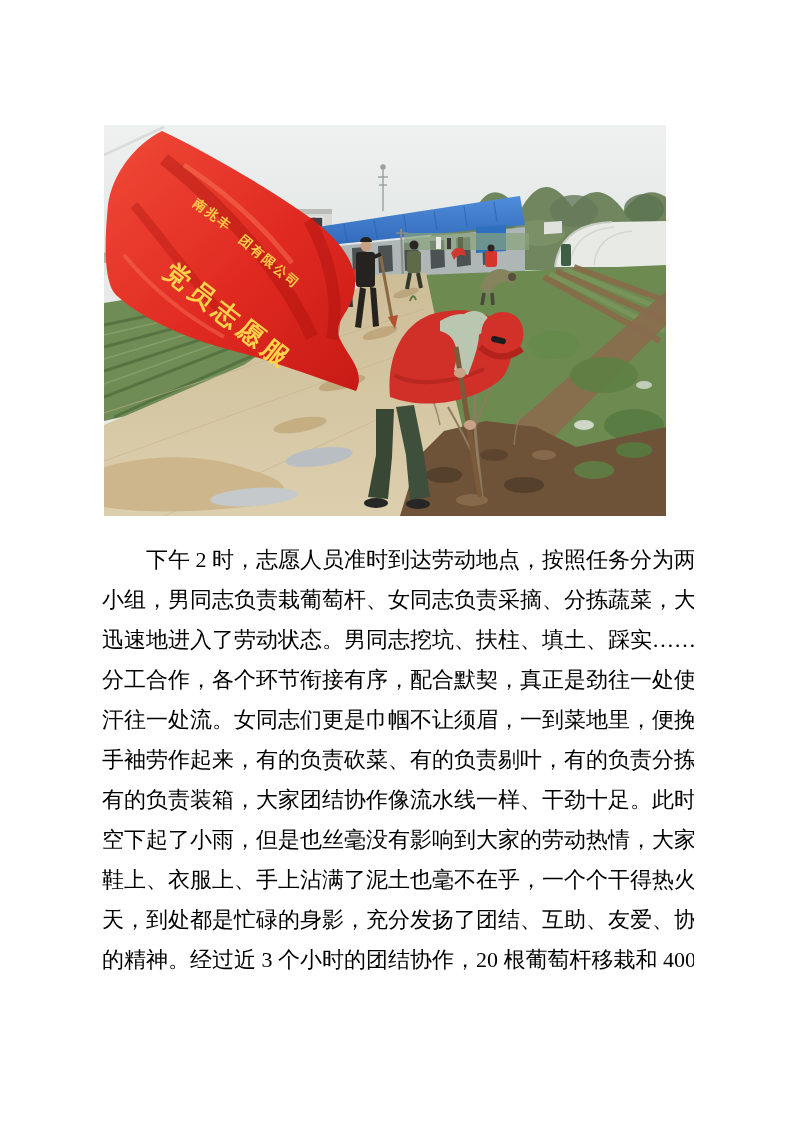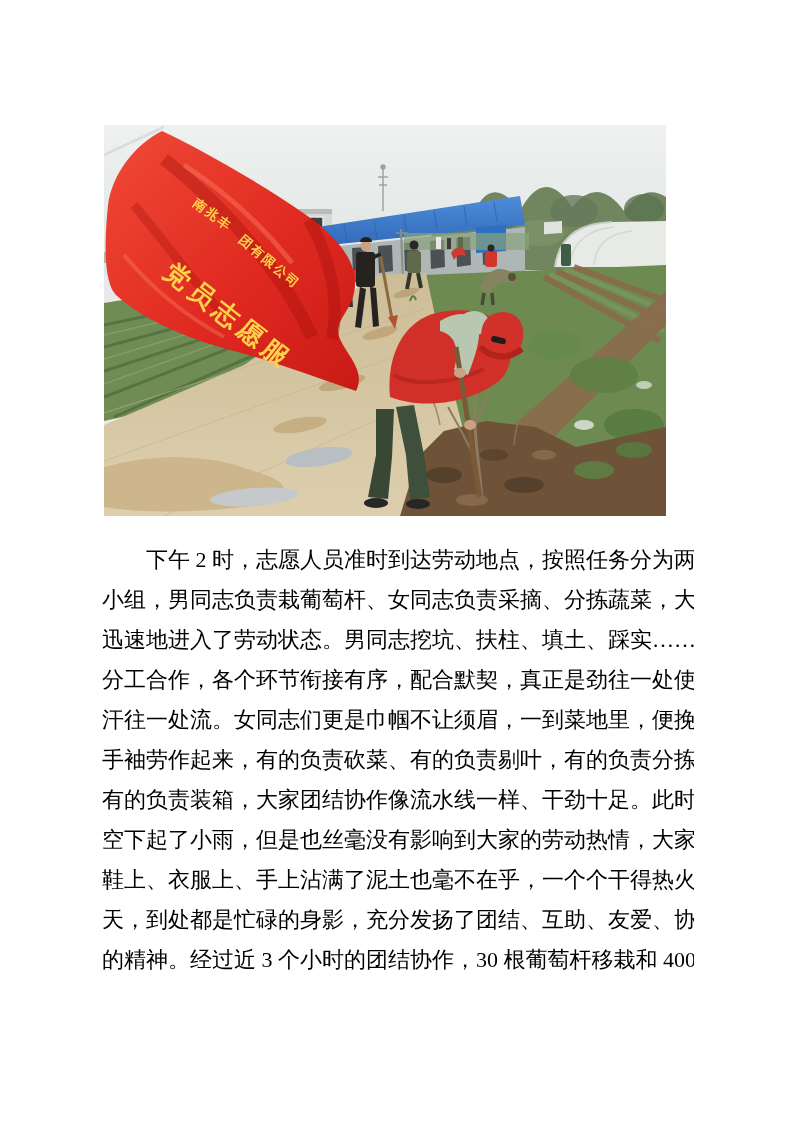--- a/index.html
+++ b/index.html
@@ -290,16 +290,16 @@
     <div class="tline first">下午 2 时，志愿人员准时到达劳动地点，按照任务分为两个</div>
     <div class="tline">小组，男同志负责栽葡萄杆、女同志负责采摘、分拣蔬菜，大家</div>
     <div class="tline">迅速地进入了劳动状态。男同志挖坑、扶柱、填土、踩实……，</div>
     <div class="tline">分工合作，各个环节衔接有序，配合默契，真正是劲往一处使、</div>
     <div class="tline">汗往一处流。女同志们更是巾帼不让须眉，一到菜地里，便挽起</div>
     <div class="tline">手袖劳作起来，有的负责砍菜、有的负责剔叶，有的负责分拣、</div>
     <div class="tline">有的负责装箱，大家团结协作像流水线一样、干劲十足。此时天</div>
     <div class="tline">空下起了小雨，但是也丝毫没有影响到大家的劳动热情，大家的</div>
     <div class="tline">鞋上、衣服上、手上沾满了泥土也毫不在乎，一个个干得热火朝</div>
     <div class="tline">天，到处都是忙碌的身影，充分发扬了团结、互助、友爱、协作</div>
-    <div class="tline">的精神。经过近 3 个小时的团结协作，30 根葡萄杆移栽和 400</div>
+    <div class="tline">的精神。经过近 3 个小时的团结协作，20 根葡萄杆移栽和 400</div>
   </div>
 
 </div>
 
 </body></html>

